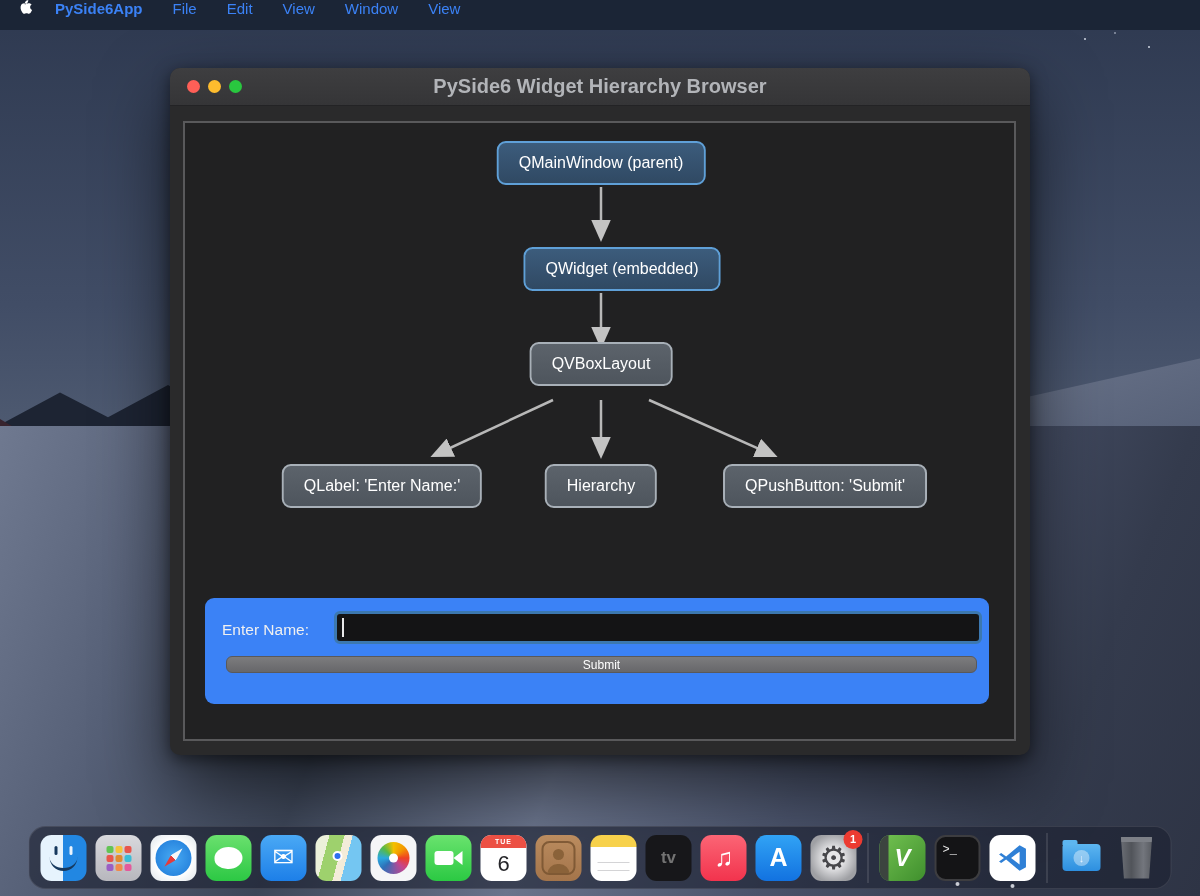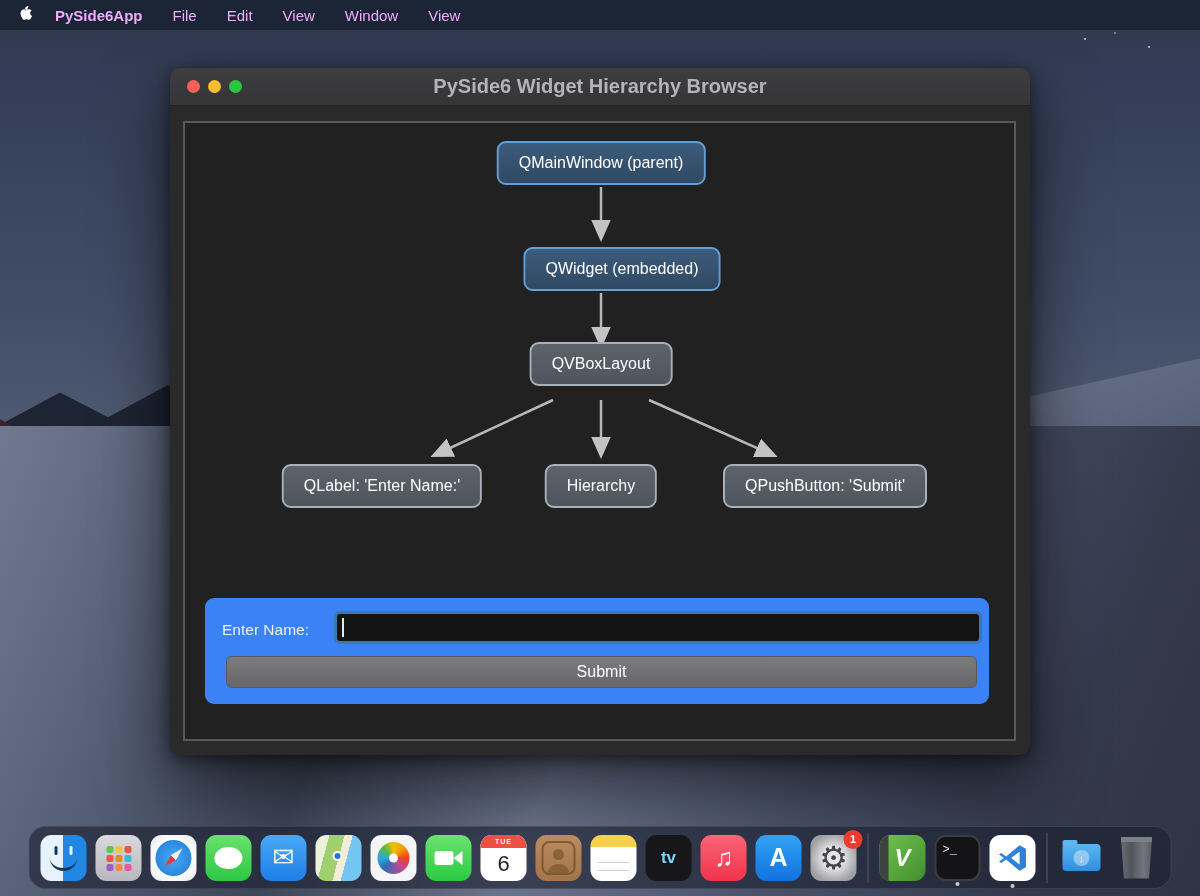--- a/index.html
+++ b/index.html
@@ -16,21 +16,21 @@
     clip-path:polygon(0 25%,30% 45%,60% 68%,100% 100%,0 100%); }
   .dunes { position:absolute; left:0; right:0; top:47.5%; bottom:0;
     background:linear-gradient(112deg,#6f7990 0%,#566077 16%,#3d4658 32%,#6a748c 50%,#4a536b 68%,#343b4d 86%,#2e3445 100%); }
   .dune-high { position:absolute; right:0; top:40%; width:30%; height:30%; background:linear-gradient(160deg,#7d869c 0%,#525c73 60%,transparent 100%);
     clip-path:polygon(0 30%,100% 0,100% 100%,20% 100%); opacity:.8; }
   .stars { position:absolute; left:1084px; top:38px; width:2px; height:2px; background:#cfd6e2; border-radius:50%;
     box-shadow:64px 8px 0 #cfd6e2, 30px -6px 0 rgba(207,214,226,.6); }
 
   
   .menubar { position:absolute; top:0; left:0; right:0; height:30px; background:#1b2536;
-    display:flex; align-items:center; padding:8px 16px; color:#f0abfc; font-size:15px; z-index:50; }
+    display:flex; padding:0 16px; color:#3b82f6; font-size:15px; z-index:50; }
   .menubar .apple { width:17px; height:17px; margin-right:22px; display:flex; align-items:center; }
   .menubar .appname { font-weight:bold; margin-right:30px; }
   .menubar .mitem { margin-right:30px; }
 
   
   .window { position:absolute; left:170px; top:68px; width:860px; height:687px; background:#2a2a2b;
     border-radius:10px; box-shadow:0 30px 70px rgba(0,0,0,.6), 0 4px 16px rgba(0,0,0,.5); z-index:10; }
   .titlebar { position:relative; height:38px; border-radius:10px 10px 0 0;
     background:linear-gradient(#3e3e40,#353537); border-bottom:1px solid #232325;
     display:flex; align-items:center; justify-content:center; }
@@ -55,23 +55,23 @@
   .n4 { left:416px; top:341px; }
   .n5 { left:640px; top:341px; }
 
   .form-panel { position:absolute; left:20px; top:475px; width:784px; height:106px;
     background:#3b82f6; border-radius:9px; }
   .form-label { position:absolute; left:17px; top:23px; color:#f0f0f0; font-size:15.5px; }
   .form-input { position:absolute; left:129px; top:13px; width:648px; height:33px;
     background:#141415; border:3px solid #3c78b0; border-radius:6px; color:#fff; font-size:15px; padding:0 8px;
     outline:none; caret-color:#fff; font-family:"Liberation Sans",sans-serif; }
   .caret { position:absolute; left:137px; top:20px; width:2px; height:19px; background:#e9e9e9; }
-  .submit-btn { position:absolute; left:21px; top:58px; width:751px; height:32px;
+  .submit-btn { position:absolute; left:21px; top:58px; width:751px; height:17px;
     background:linear-gradient(#7c7c7e,#67676a); border:1px solid #59595b; border-radius:6px;
-    color:#fff; font-size:16px; display:flex; align-items:center; justify-content:center; cursor:default; }
+    color:#fff; font-size:12px; display:flex; align-items:center; justify-content:center; cursor:default; }
 
   
   .dock { position:absolute; left:50%; bottom:7px; transform:translateX(-50%); height:63px;
     display:flex; align-items:center; gap:9px; padding:0 11px;
     background:rgba(27,32,49,.62); border:1px solid rgba(255,255,255,.10); border-radius:17px; z-index:40; }
   .dicon { position:relative; width:46px; height:46px; border-radius:11px; flex:0 0 auto;
     display:flex; align-items:center; justify-content:center; overflow:visible; }
   .dot { position:absolute; bottom:-7px; left:50%; transform:translateX(-50%);
     width:4px; height:4px; border-radius:50%; background:#c9ccd4; }
   .dock-sep { width:1px; height:50px; background:rgba(255,255,255,.22); margin:0 2px; flex:0 0 auto; }
@@ -111,21 +111,21 @@
   .cal-day { flex:1; width:100%; display:flex; align-items:center; justify-content:center; color:#26262a; font-size:22px; }
   .ic-contacts { background:linear-gradient(#bb8c5f,#a3744a); }
   .ic-contacts .frame { width:34px; height:34px; border:2px solid rgba(120,84,48,.85); border-radius:8px; position:relative; overflow:hidden; }
   .ic-contacts .head { position:absolute; left:50%; top:6px; transform:translateX(-50%); width:11px; height:11px;
     border-radius:50%; background:#8a6239; }
   .ic-contacts .body { position:absolute; left:50%; bottom:-3px; transform:translateX(-50%); width:22px; height:12px;
     border-radius:10px 10px 0 0; background:#8a6239; }
   .ic-notes { background:linear-gradient(#f7d14b 0 12px,#ffffff 12px); overflow:hidden; }
   .ic-notes .lines { position:absolute; left:7px; right:7px; top:20px; height:20px;
     background:repeating-linear-gradient(180deg,transparent 0 7px,#d4d4d6 7px 8px); }
-  .ic-tv { background:#17171a; color:#7dd3fc; font-weight:bold; font-size:17px; }
+  .ic-tv { background:#17171a; color:#737373; font-weight:bold; font-size:17px; }
   .ic-music { background:linear-gradient(#fb6575,#f2334d); color:#fff; font-size:25px; }
   .ic-appstore { background:linear-gradient(#31a3f5,#1272e0); color:#fff; font-weight:bold; font-size:25px; }
   .ic-settings { background:radial-gradient(circle,#e6e6e8 30%,#9fa0a4 75%); color:#47474b; font-size:32px; }
   .badge { position:absolute; top:-5px; right:-6px; width:19px; height:19px; border-radius:50%;
     background:#ec3b31; color:#fff; font-size:11px; font-weight:bold; display:flex; align-items:center; justify-content:center; }
   .ic-vim { background:linear-gradient(135deg,#74c352,#3f8f2d); color:#fff; font-style:italic; font-weight:bold; font-size:24px; overflow:hidden; }
   .ic-vim .spine { position:absolute; left:0; top:0; bottom:0; width:9px; background:#3c443f; }
   .ic-terminal { background:#141416; border:2px solid #3d3d40; color:#e8e8e8;
     font-family:"Liberation Mono",monospace; font-size:12px; align-items:flex-start; justify-content:flex-start; padding:6px 0 0 6px; }
   .ic-vscode { background:#fff; }

